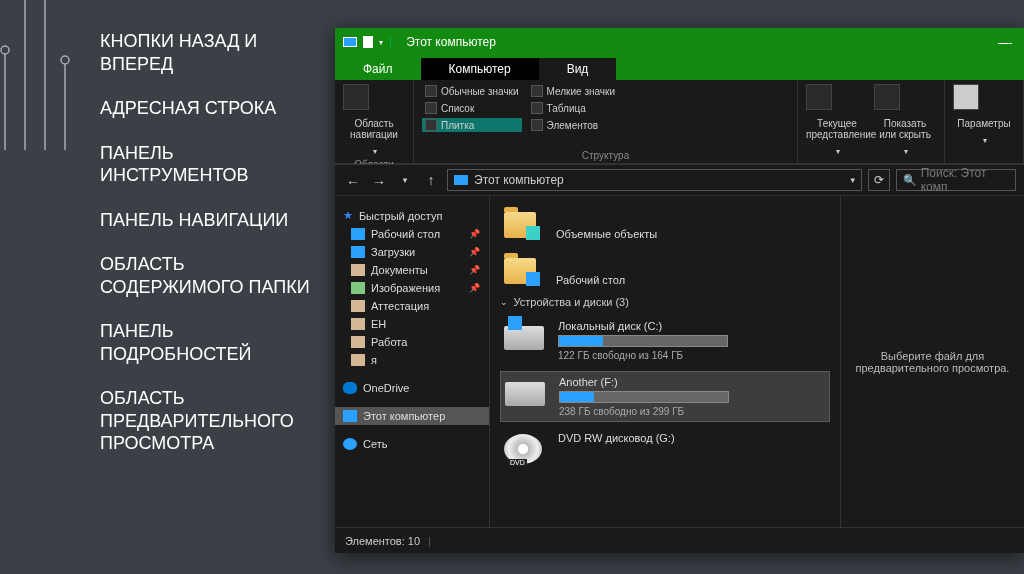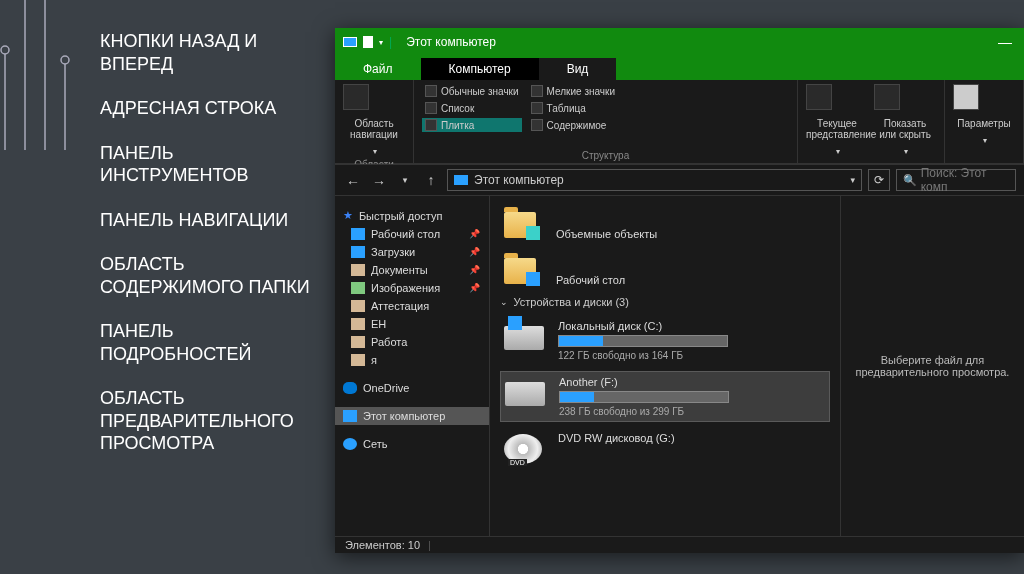--- a/index.html
+++ b/index.html
@@ -83,21 +83,21 @@
 .hdd .winlogo{position:absolute; top:-10px; left:4px; width:14px; height:14px; background:#2aa0ff;}
 .dvd { width:38px; height:30px; border-radius:50%; background:radial-gradient(circle,#fff 20%,#bbb 22%,#eee 60%,#999); margin-top:2px; position:relative;}
 .dvd .tag{position:absolute; bottom:-2px; left:4px; font-size:7px; background:#222; color:#fff; padding:0 2px;}
 .drive .info{flex:1;}
 .drive .bar{ width:170px; height:12px; background:#666; margin:3px 0; position:relative; border:1px solid #888;}
 .drive .bar .fill{ height:100%; background:#2aa0ff;}
 .drive .sub{ color:#aaa; font-size:10px;}
 
 .preview { width:184px; border-left:1px solid #333; display:flex; align-items:center; justify-content:center; text-align:center; color:#bbb; font-size:11px; padding:0 10px;}
 
-.status { height:17px; background:#1a1a1a; border-top:1px solid #333; color:#ccc; font-size:11px; display:flex; align-items:center; padding:0 10px; gap:8px;}
+.status { height:26px; background:#1a1a1a; border-top:1px solid #333; color:#ccc; font-size:11px; display:flex; align-items:center; padding:0 10px; gap:8px;}
 .status .div{color:#555;}
 </style>
 </head>
 <body>
 
 <svg class="circuit">
   <line x1="5" y1="50" x2="5" y2="500"></line>
     <circle cx="5" cy="50" r="4"></circle>
     <circle cx="5" cy="500" r="4"></circle>
   <line x1="25" y1="0" x2="25" y2="300"></line>
@@ -175,21 +175,21 @@
           <div class="smitem">
               <span class="sicon"></span>
               <span>Мелкие значки</span>
             </div>
           <div class="smitem">
               <span class="sicon"></span>
               <span>Таблица</span>
             </div>
           <div class="smitem">
               <span class="sicon"></span>
-              <span>Содержимое</span>
+              <span>Элементов</span>
             </div>
         </div>
       </div>
       <div class="glabel">Структура</div>
     </div>
     <div class="rgroup">
       <div class="top">
         <div class="bigbtn">
           <div class="bicon"></div>
           <span>Текущее представление</span>

